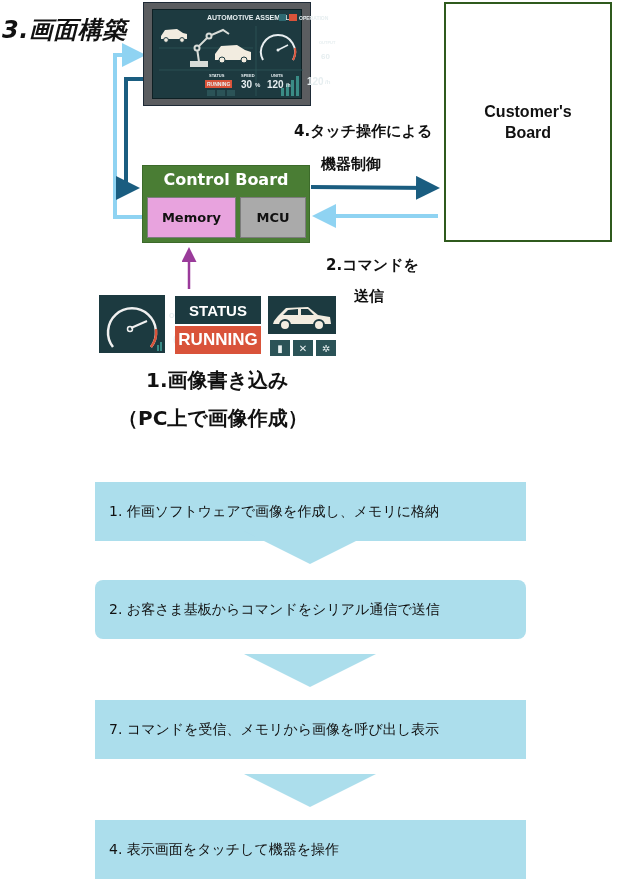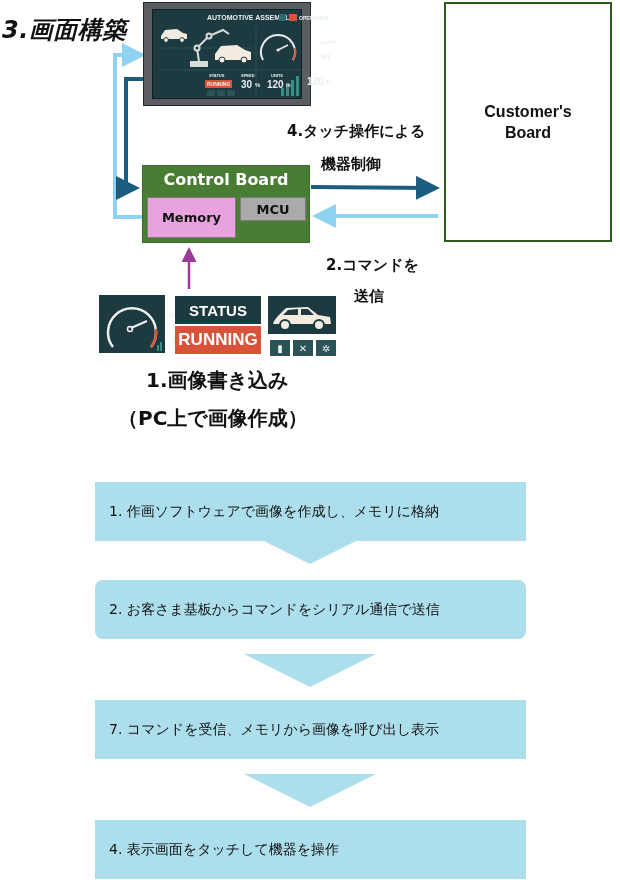--- a/index.html
+++ b/index.html
@@ -21,21 +21,21 @@
   
   #customer { left: 444px; top: 2px; width: 168px; height: 240px; border: 2px solid #2f5a1d;
               box-sizing: border-box; background: #fff; display: flex; align-items: center; justify-content: center; }
   #customer-label { font-family: "Liberation Sans", sans-serif; font-weight: bold; font-size: 16px; text-align: center; line-height: 21px; }
 
   
   #control { left: 142px; top: 165px; width: 168px; height: 78px; background: #4a7d34; border: 1px solid #3c6a2a; box-sizing: border-box; }
   #control-label { position: absolute; left: 0; right: 0; top: 4px; text-align: center; color: #fff; font-weight: bold; font-size: 16px; font-family: "DejaVu Sans", sans-serif; }
   #memory { position: absolute; left: 4px; top: 31px; width: 89px; height: 41px; background: #e8a3de; border: 1px solid #7c7c7c; box-sizing: border-box;
             display: flex; align-items: center; justify-content: center; font-weight: bold; font-size: 13px; }
-  #mcu { position: absolute; left: 97px; top: 31px; width: 66px; height: 24px; background: #aaaaaa; border: 1px solid #7c7c7c; box-sizing: border-box;
+  #mcu { position: absolute; left: 97px; top: 31px; width: 66px; height: 41px; background: #aaaaaa; border: 1px solid #7c7c7c; box-sizing: border-box;
          display: flex; align-items: center; justify-content: center; font-weight: bold; font-size: 13px; }
 
   
   .widget { background: #1c3a40; position: absolute; }
   #w-status-top { left: 175px; top: 296px; width: 86px; height: 28px; color: #fff; font-family: "Liberation Sans", sans-serif; font-weight: bold; font-size: 15px;
                   display: flex; align-items: center; justify-content: center; }
   #w-status-bot { left: 175px; top: 326px; width: 86px; height: 28px; background: #d9533a; color: #fff; font-family: "Liberation Sans", sans-serif; font-weight: bold; font-size: 17px;
                   display: flex; align-items: center; justify-content: center; }
   .ib { position: absolute; top: 340px; width: 20px; height: 16px; background: #2b5357; color: #e8f0f0; font-size: 10px; display: flex; align-items: center; justify-content: center; }
 
@@ -137,21 +137,21 @@
   </div>
 </div>
 
 <div id="customer" class="abs">
   <div id="customer-label">
     <div>Customer's</div>
     <div>Board</div>
   </div>
 </div>
 
-<div class="abs lbl" style="left:287px;top:122px;font-size:15px;text-align:center;">4.タッチ操作による</div>
+<div class="abs lbl" style="left:294px;top:122px;font-size:15px;text-align:center;">4.タッチ操作による</div>
 <div class="abs lbl" style="left:321px;top:155px;font-size:15px;">機器制御</div>
 
 <div id="control" class="abs">
   <div id="control-label">Control Board</div>
   <div id="memory">Memory</div>
   <div id="mcu">MCU</div>
 </div>
 
 <div class="abs lbl" style="left:326px;top:256px;font-size:15px;">2.コマンドを</div>
 <div class="abs lbl" style="left:354px;top:287px;font-size:15px;">送信</div>

